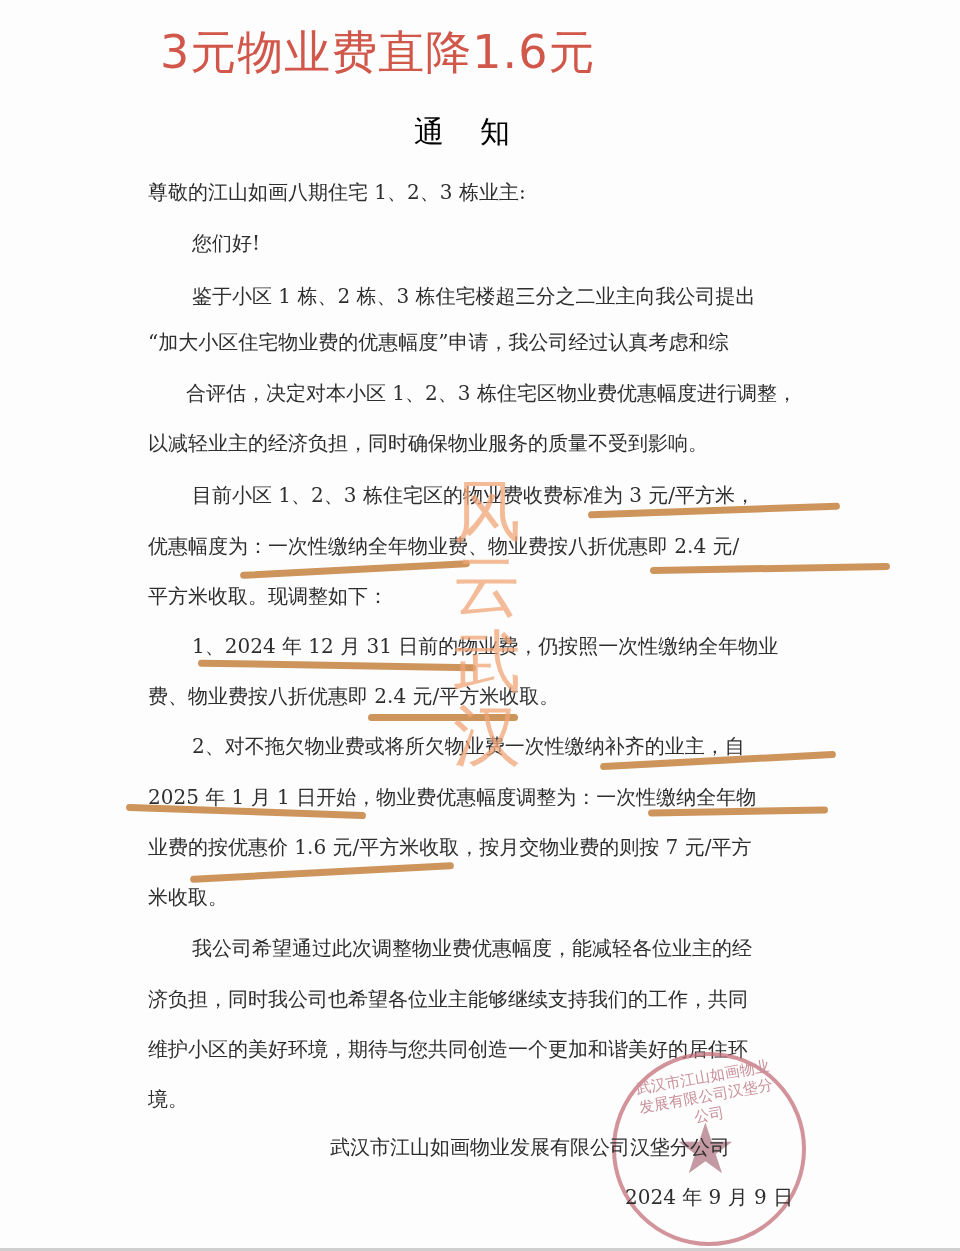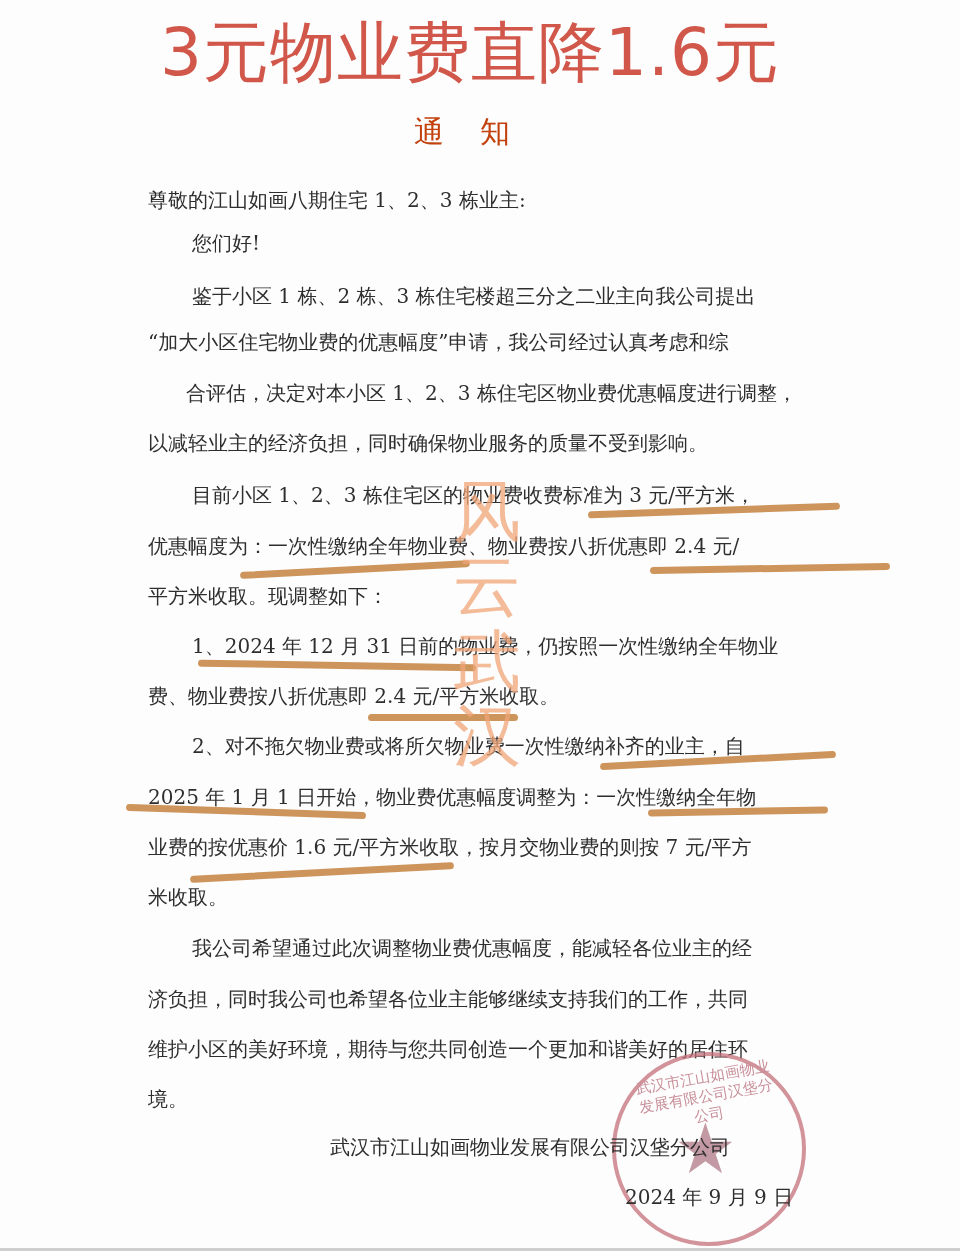--- a/index.html
+++ b/index.html
@@ -3,27 +3,27 @@
 <meta charset="utf-8">
 <style>
   html, body { margin: 0; padding: 0; }
   body {
     width: 960px; height: 1251px; position: relative; overflow: hidden;
     background: #fdfdfd;
     font-family: "DejaVu Serif", "Liberation Serif", serif;
     color: #2a2a2a;
   }
   .headline {
-    position: absolute; left: 160px; top: 8px; width: 600px;
+    position: absolute; left: 160px; top: 22px; width: 600px;
     font-family: "DejaVu Sans", "Liberation Sans", sans-serif;
-    font-size: 66px; color: #d1574a; letter-spacing: 1px; white-space: nowrap;
+    font-size: 46px; color: #d1574a; letter-spacing: 1px; white-space: nowrap;
   }
   .title {
     position: absolute; left: 0; top: 112px; width: 960px; text-align: center;
-    font-size: 30px; letter-spacing: 36px; color: #c2410c;
+    font-size: 30px; letter-spacing: 36px; color: #000000;
   }
   .line {
     position: absolute; font-size: 20px; white-space: nowrap; color: #2e2e2e;
   }
   .underline {
     position: absolute; height: 7px; border-radius: 6px;
     background: #c4833f; opacity: 0.85;
   }
   .watermark {
     position: absolute; left: 447px; width: 80px; text-align: center;
@@ -45,21 +45,21 @@
     position: absolute; left: 0; bottom: 0; width: 960px; height: 3px; background: #cfcfcf;
   }
 </style>
 </head>
 <body>
 
 <div class="headline">3元物业费直降1.6元</div>
 
 <div class="title">通知</div>
 
-<div class="line" style="left:148px; top:187px;">尊敬的江山如画八期住宅 1、2、3 栋业主:</div>
+<div class="line" style="left:148px; top:179px;">尊敬的江山如画八期住宅 1、2、3 栋业主:</div>
 <div class="line" style="left:192px; top:230px;">您们好!</div>
 
 <div class="line" style="left:192px; top:283px;">鉴于小区 1 栋、2 栋、3 栋住宅楼超三分之二业主向我公司提出</div>
 <div class="line" style="left:148px; top:329px;">“加大小区住宅物业费的优惠幅度”申请，我公司经过认真考虑和综</div>
 <div class="line" style="left:148px; top:380px;margin-left:38px;">合评估，决定对本小区 1、2、3 栋住宅区物业费优惠幅度进行调整，</div>
 <div class="line" style="left:148px; top:430px;">以减轻业主的经济负担，同时确保物业服务的质量不受到影响。</div>
 
 <div class="line" style="left:192px; top:482px;">目前小区 1、2、3 栋住宅区的物业费收费标准为 3 元/平方米，</div>
 <div class="line" style="left:148px; top:533px;">优惠幅度为：一次性缴纳全年物业费、物业费按八折优惠即 2.4 元/</div>
 <div class="line" style="left:148px; top:583px;text-align:right;">平方米收取。现调整如下：</div>

